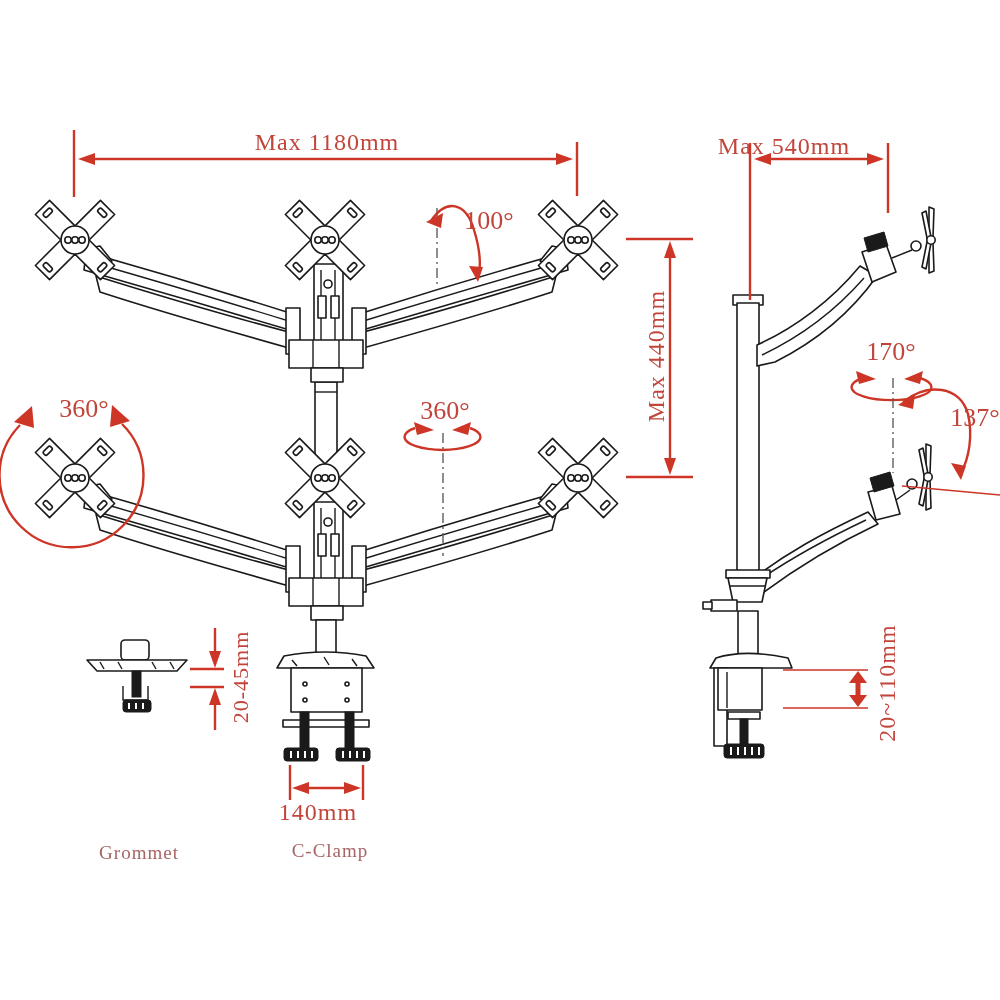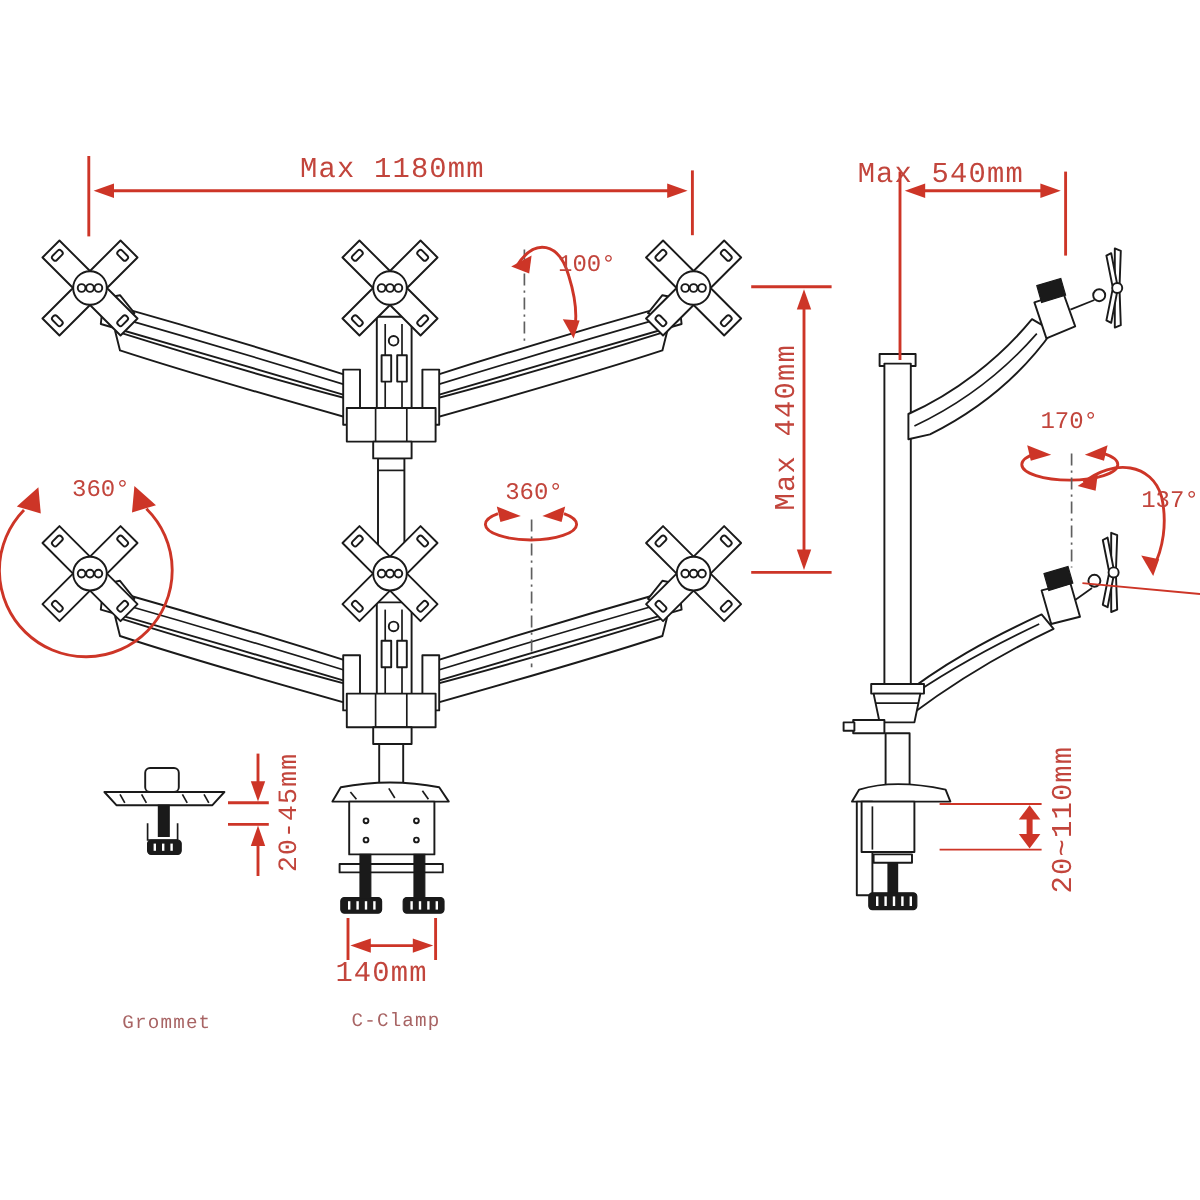--- a/index.html
+++ b/index.html
@@ -4,27 +4,27 @@
 <style>
   :root{
     --dimension_line:#cd3527;
     --dimension_text:#c2453c;
     --caption_text:#a86464;
     --linework:#1a1a1a;
     --background:#ffffff;
   }
   html,body{margin:0;padding:0;background:#fff;}
   .stage{position:relative;width:1000px;height:1000px;background:var(--background);
-         font-family:Liberation Mono, monospace;overflow:hidden;}
+         font-family:Liberation Serif, serif;overflow:hidden;}
   .stage svg{position:absolute;left:0;top:0;}
   .label{position:absolute;transform:translate(-50%,-50%);color:var(--dimension_text);
          font-size:24px;white-space:nowrap;letter-spacing:1px;}
   .label.rot{transform:translate(-50%,-50%) rotate(-90deg);}
-  .label.deg{font-size:20px;letter-spacing:0;}
-  .label.caption{color:var(--caption_text);font-size:16px;letter-spacing:1px;}
+  .label.deg{font-size:26px;letter-spacing:0;}
+  .label.caption{color:var(--caption_text);font-size:19px;letter-spacing:1px;}
   
   .ink{fill:#fff;stroke:var(--linework);stroke-width:1.6;stroke-linejoin:round;}
   .inkline{fill:none;stroke:var(--linework);stroke-width:1.4;}
   .inkdark{fill:var(--linework);stroke:var(--linework);stroke-width:1;}
   .red{stroke:var(--dimension_line);stroke-width:2.4;fill:none;}
   .redf{fill:var(--dimension_line);stroke:none;}
   .redthin{stroke:var(--dimension_line);stroke-width:1.5;fill:none;}
   .dd{fill:none;stroke:#5f5f5f;stroke-width:1.4;stroke-dasharray:10 4 2 4;}
   .slit{stroke:#fff;stroke-width:2;}
 </style>

